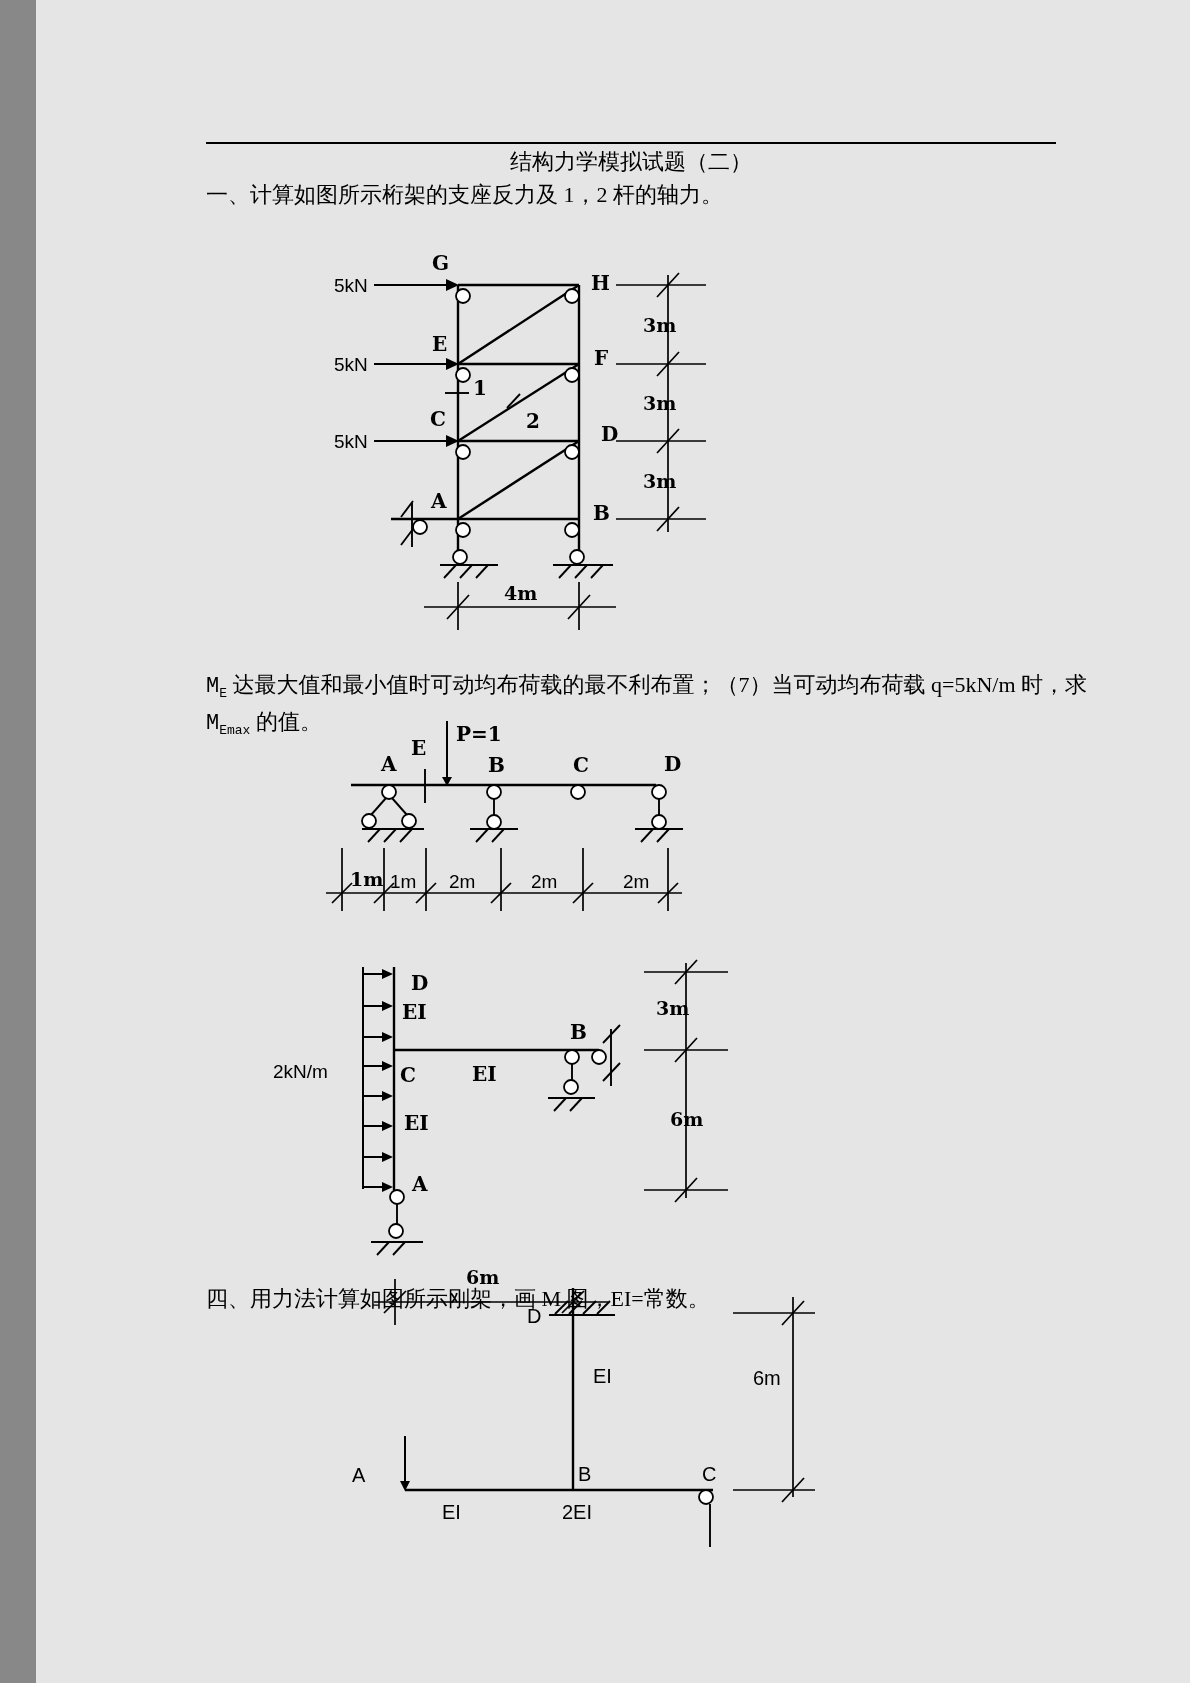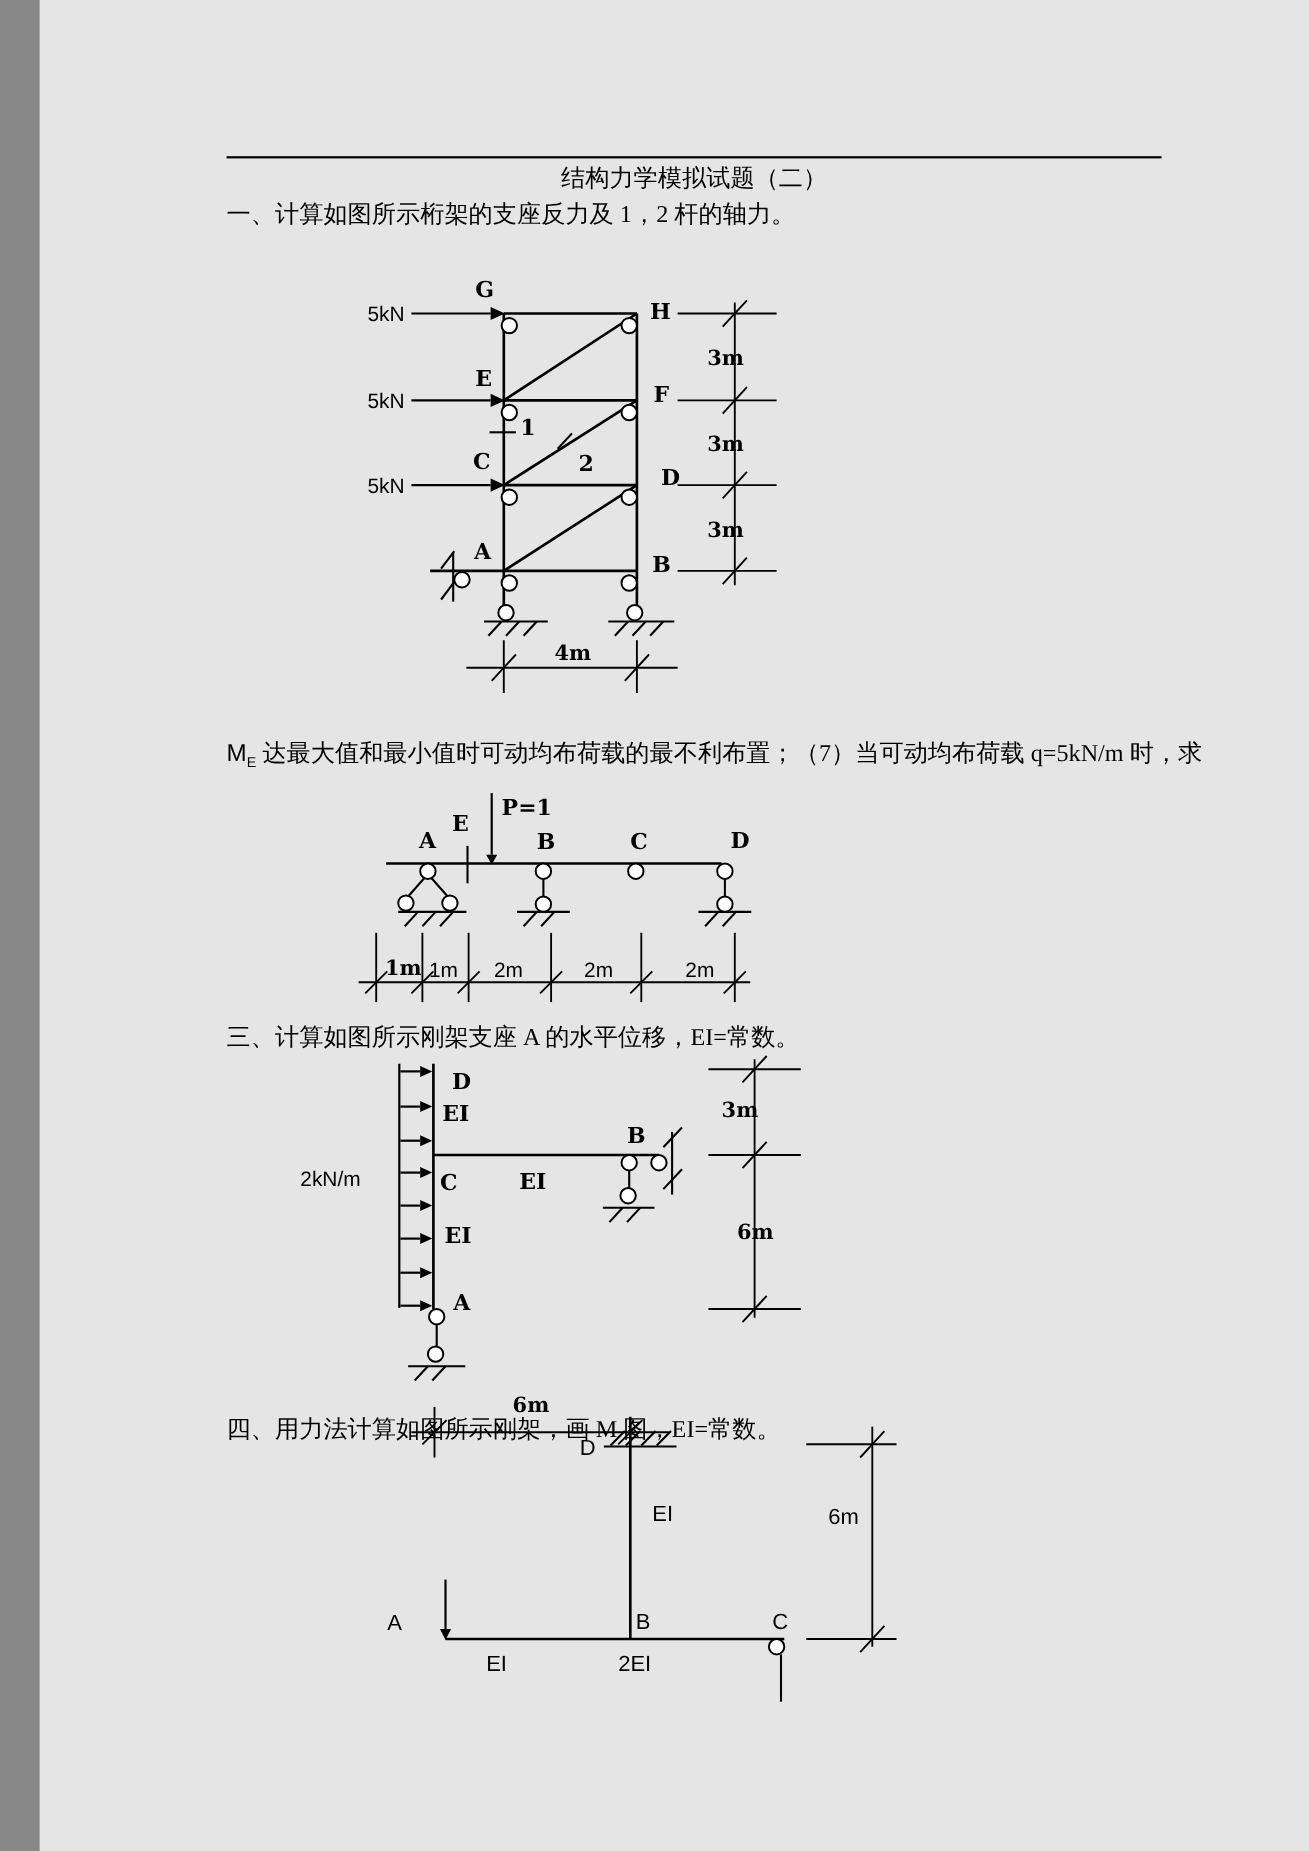--- a/index.html
+++ b/index.html
@@ -2,21 +2,21 @@
 <html><head>
 <meta charset="utf-8">
 <style>
   html,body{margin:0;padding:0;background:#888;}
   #page{position:relative;width:1190px;height:1683px;background:#e5e5e5;overflow:hidden;
         font-family:"Liberation Serif",serif;color:#000;margin-left:36px;}
   .txt{position:absolute;left:170px;width:870px;font-size:22px;line-height:30px;white-space:nowrap;}
   .title{position:absolute;left:170px;width:850px;text-align:center;font-size:22px;}
   .rule{position:absolute;left:170px;top:142px;width:850px;height:2px;background:#000;}
   sub.msub{font-size:13px;}
-  .lat{font-family:Liberation Sans, sans-serif;}
+  .lat{font-family:Liberation Mono, monospace;}
   svg{position:absolute;overflow:visible;}
   .mem{stroke:#000;stroke-width:2.4;fill:none;}
   .thin{stroke:#000;stroke-width:1.7;fill:none;}
   .sup{stroke:#000;stroke-width:1.9;fill:none;}
   .hinge{stroke:#000;stroke-width:1.8;fill:#fff;}
   .arrowline{stroke:#000;stroke-width:2;fill:none;}
   .ah{fill:#000;stroke:none;}
   text.lbl-b{font-family:"DejaVu Serif",serif;font-weight:bold;font-size:20px;fill:#000;}
   text.lbl-bs{font-family:"DejaVu Serif",serif;font-weight:bold;font-size:19px;fill:#000;}
   text.lbl-s{font-family:"Liberation Sans",sans-serif;font-size:19px;fill:#000;}
@@ -118,20 +118,21 @@
       <line class="thin" x1="142" y1="352" x2="142" y2="400"></line>
       <line class="thin" x1="263" y1="352" x2="263" y2="400"></line>
       <line class="thin" x1="108" y1="377" x2="300" y2="377"></line>
       <line class="thin" x1="131" y1="389" x2="153" y2="365"></line>
       <line class="thin" x1="252" y1="389" x2="274" y2="365"></line>
     </g>
     <text class="lbl-bs" x="188" y="370">4m</text>
   </svg>
 
   <div class="txt" style="top:670px;"><span class="lat"><span>M</span><sub class="msub">E</sub></span><span> 达最大值和最小值时可动均布荷载的最不利布置；（7）当可动均布荷载 q=5kN/m 时，求</span></div>
+  <div class="txt" style="top:707px;"><span class="lat"><span>M</span><sub class="msub">Emax</sub></span><span> 的值。</span></div>
 
   <svg width="400" height="215" viewBox="0 0 400 215" style="left:270px;top:715px;">
     <line class="mem" x1="45" y1="70" x2="350" y2="70"></line>
     <line class="sup" x1="119" y1="54" x2="119" y2="88"></line>
     <g>
       <line class="arrowline" x1="141" y1="6" x2="141" y2="62"></line>
       <polygon class="ah" points="136,62 146,62 141,71"></polygon>
     </g>
     <text class="lbl-b" x="150" y="26">P=1</text>
     <text class="lbl-b" x="75" y="56">A</text>
@@ -182,21 +183,20 @@
       <line class="thin" x1="267" y1="188" x2="287" y2="168"></line>
       <line class="thin" x1="352" y1="188" x2="372" y2="168"></line>
     </g>
     <text class="lbl-bs" x="44" y="171">1m</text>
     <text class="lbl-s" x="84" y="173">1m</text>
     <text class="lbl-s" x="143" y="173">2m</text>
     <text class="lbl-s" x="225" y="173">2m</text>
     <text class="lbl-s" x="317" y="173">2m</text>
   </svg>
 
-  <div class="txt" style="top:928px;">三、计算如图所示刚架支座 A 的水平位移，EI=常数。</div>
 
   <svg width="440" height="310" viewBox="0 0 440 310" style="left:225px;top:955px;">
     <line class="arrowline" x1="102" y1="12" x2="102" y2="234"></line>
     <g>
       <line class="arrowline" x1="103" y1="19" x2="121" y2="19"></line>
         <polygon class="ah" points="121,14 121,24 132,19"></polygon>
       <line class="arrowline" x1="103" y1="51" x2="121" y2="51"></line>
         <polygon class="ah" points="121,46 121,56 132,51"></polygon>
       <line class="arrowline" x1="103" y1="82" x2="121" y2="82"></line>
         <polygon class="ah" points="121,77 121,87 132,82"></polygon>

